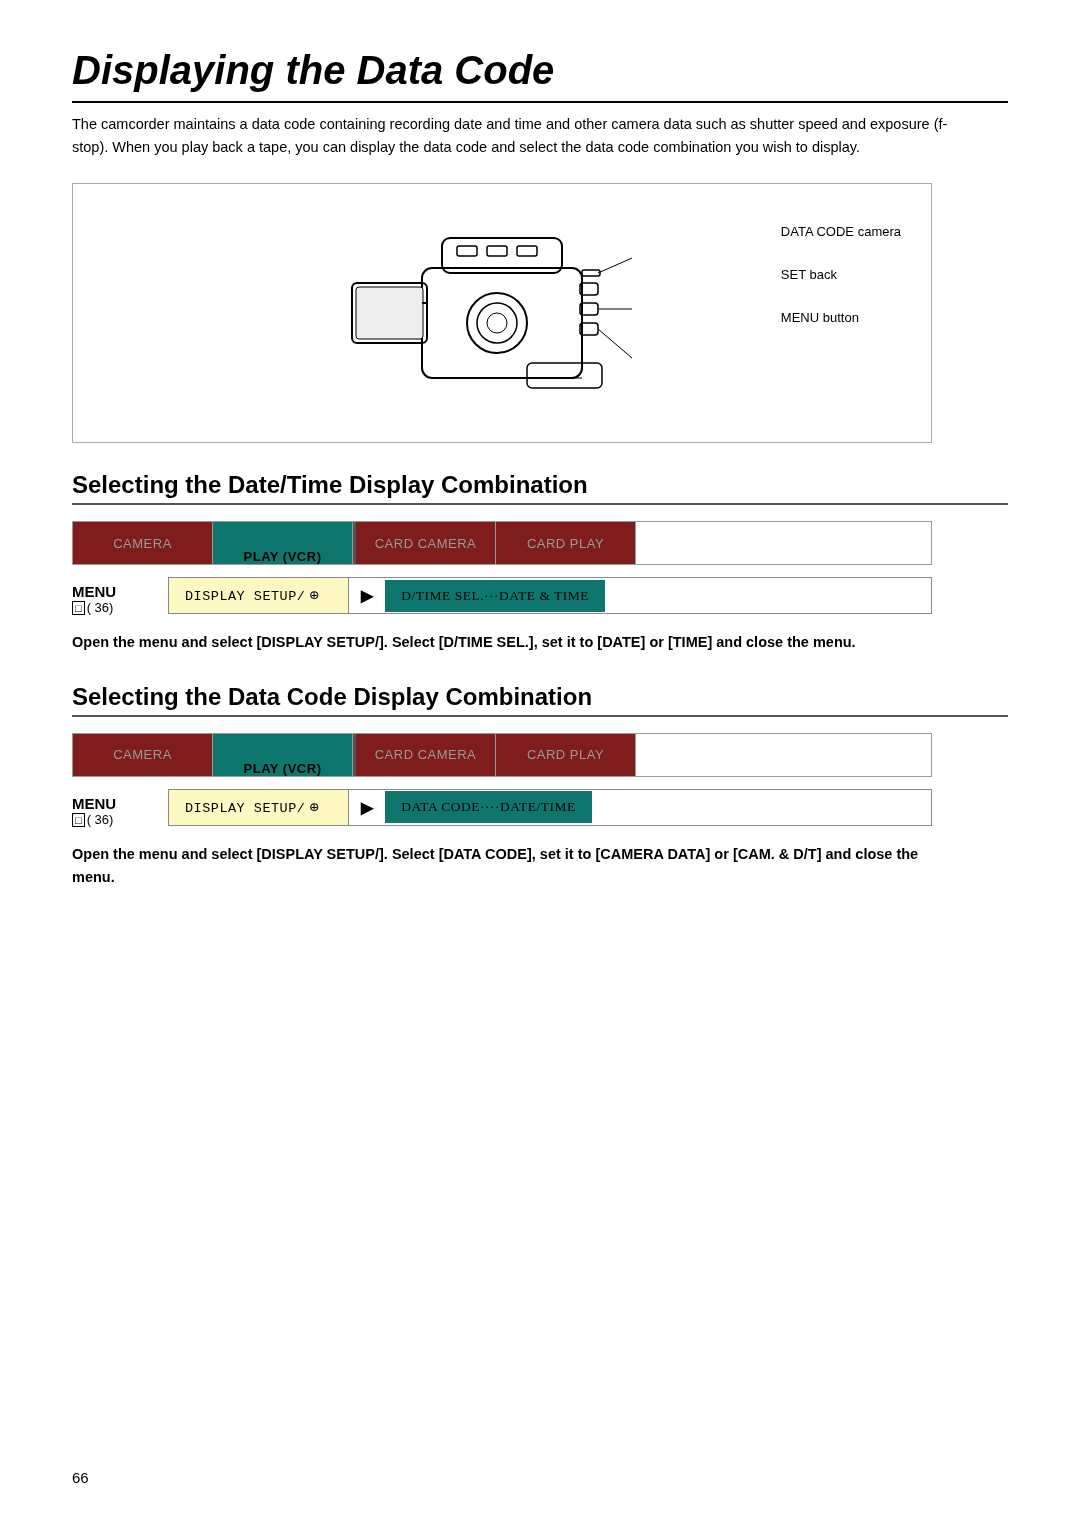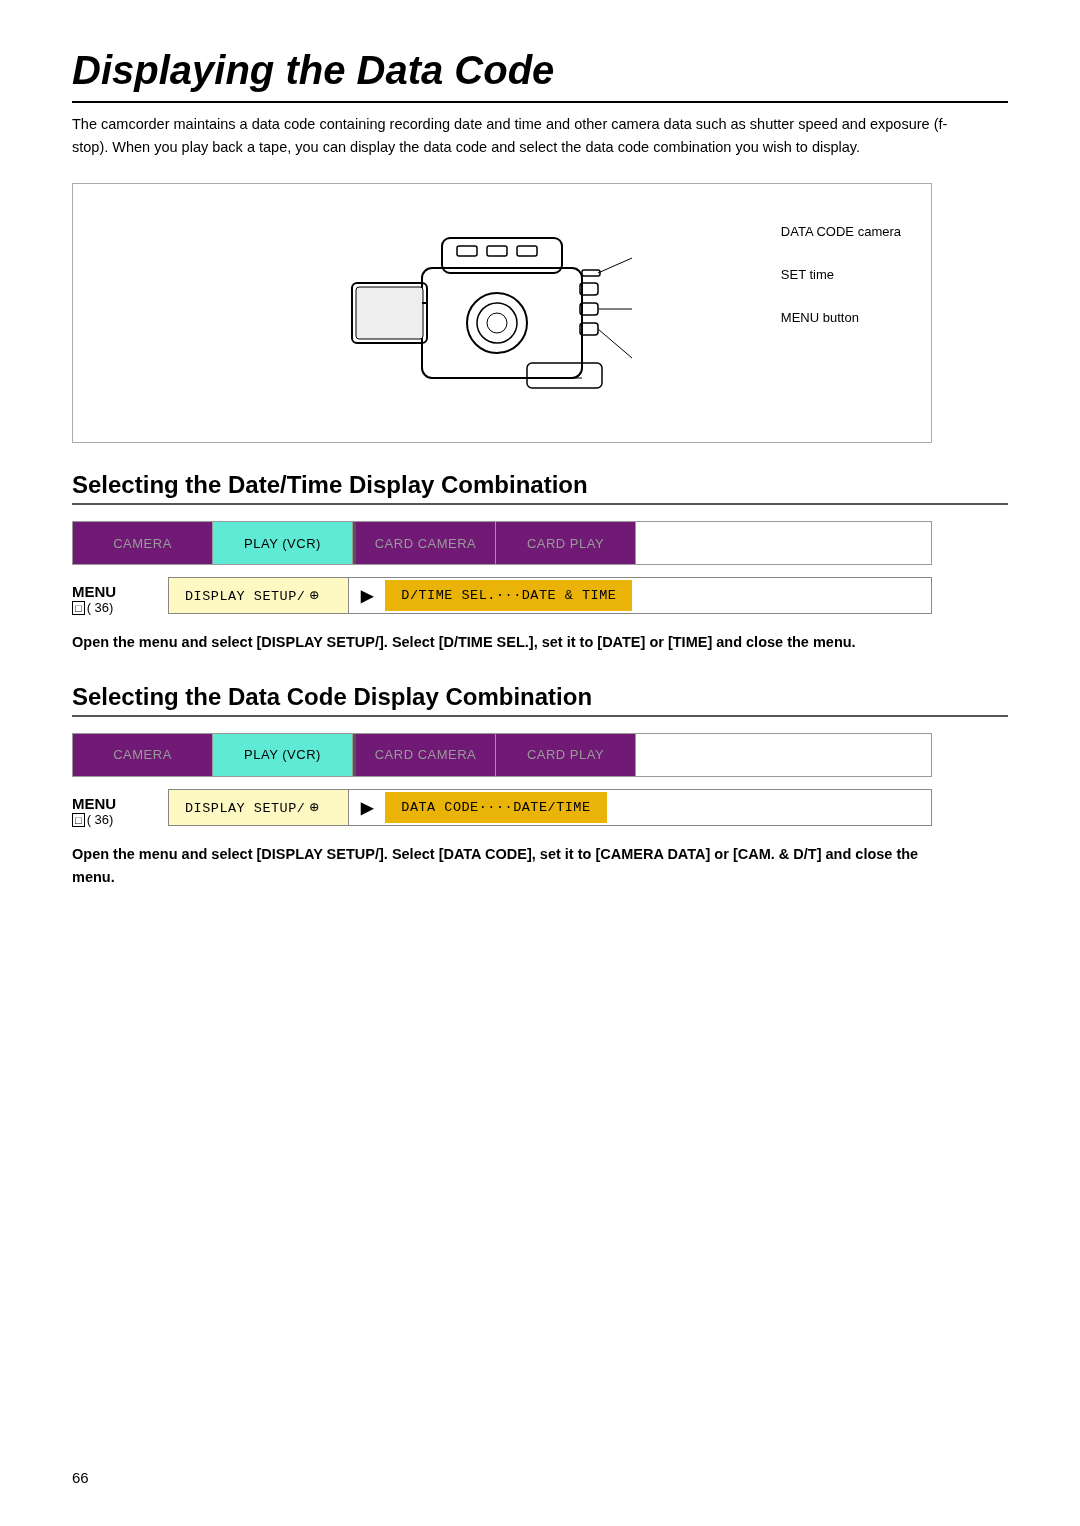--- a/index.html
+++ b/index.html
@@ -78,27 +78,28 @@
       justify-content: center;
       font-size: 13px;
       font-weight: bold;
       letter-spacing: 0.5px;
       padding: 0 18px;
       border-right: 1px solid #999;
       min-width: 140px;
     }
     .tab.inactive {
       color: #999;
-      background: #701a75;
+      background: #7f1d1d;
       font-weight: normal;
     }
     .tab.active {
       color: #000;
-      background: #5eead4;
-      font-weight: normal;
+      background: #0f766e;
+      font-weight: bold;
+      align-items: flex-end;
     }
     .tab-divider {
       width: 3px;
       background: #555;
       align-self: stretch;
     }
     .tab-spacer {
       flex: 1;
     }
     
@@ -137,23 +138,23 @@
       min-width: 180px;
     }
     .menu-arrow {
       padding: 8px 12px;
       font-size: 16px;
       font-weight: bold;
     }
     .menu-result {
       padding: 8px 16px;
       font-size: 13.5px;
-      font-family: Liberation Mono, monospace;
+      font-family: Liberation Serif, serif;
       letter-spacing: 0.5px;
-      background: #eab308;
+      background: #0f766e;
     }
     .menu-icon {
       font-size: 15px;
       margin-left: 4px;
     }
     
     .instruction-text {
       font-size: 14.5px;
       font-weight: bold;
       line-height: 1.6;
@@ -213,21 +214,21 @@
     <line x1="256" y1="65" x2="290" y2="50" stroke="#000" stroke-width="1"></line>
     <line x1="256" y1="101" x2="290" y2="101" stroke="#000" stroke-width="1"></line>
     <line x1="256" y1="121" x2="290" y2="150" stroke="#000" stroke-width="1"></line>
   </svg>
 
   <div class="diagram-labels">
     <div class="diagram-label">
       <span>DATA CODE camera</span>
     </div>
     <div class="diagram-label">
-      <span>SET time</span>
+      <span>SET back</span>
     </div>
     <div class="diagram-label">
       <span>MENU button</span>
     </div>
   </div>
 </div>
 
 <h2 class="section-heading">Selecting the Date/Time Display Combination</h2>
 
 <div class="tab-bar">

